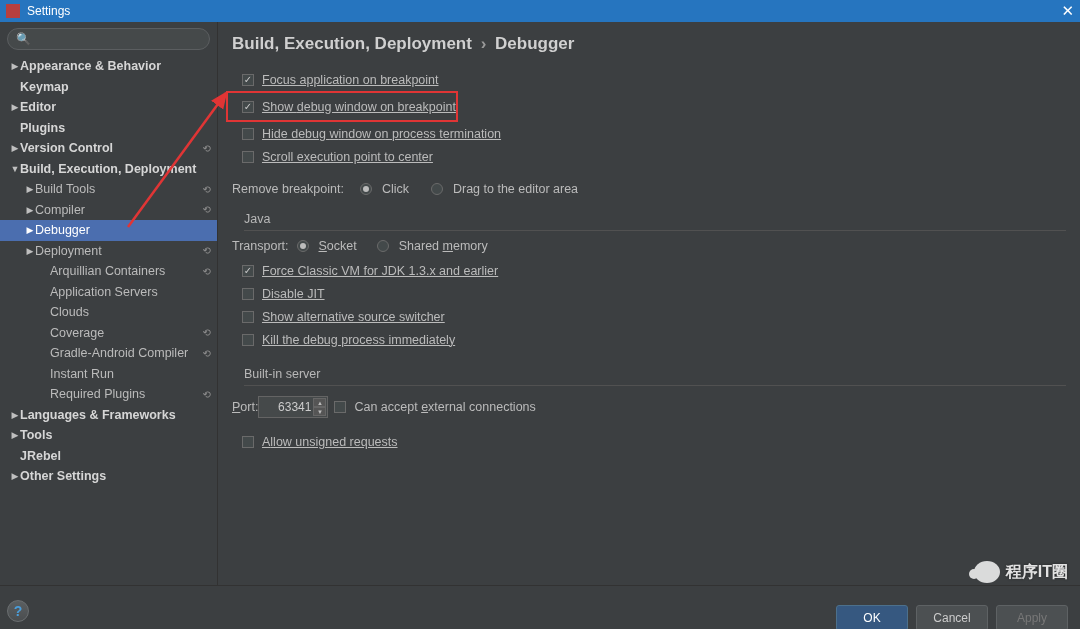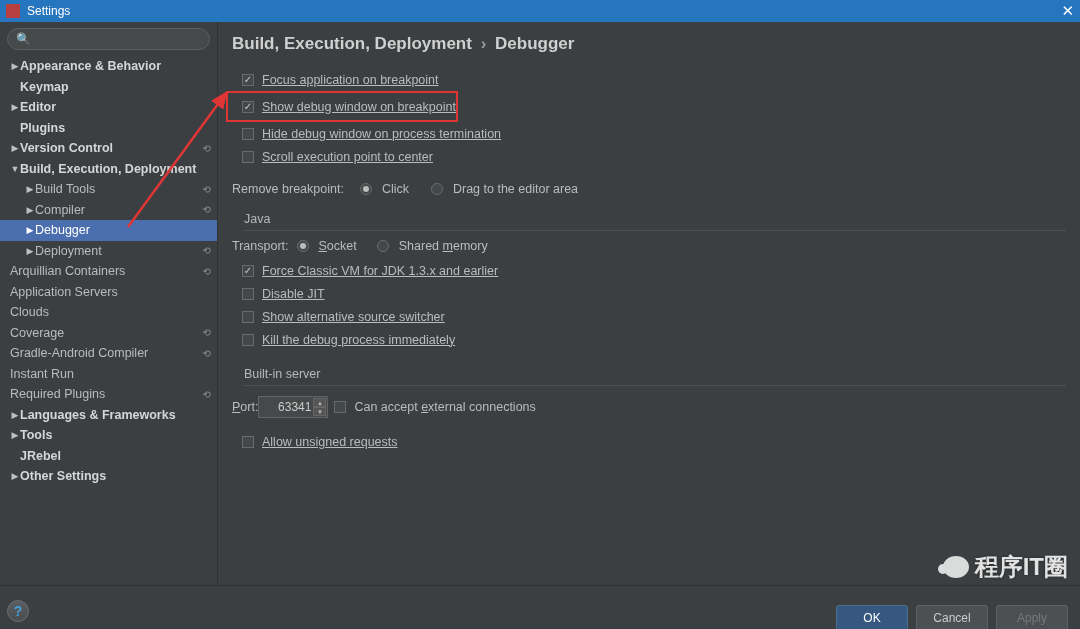--- a/index.html
+++ b/index.html
@@ -77,21 +77,21 @@
   .tree-item.bold .label { font-weight: bold; color: #d6d6d6; }
   .tree-item.selected { background: #4b6eaf; color: #fff; }
   .tree-item.selected .label,
   .tree-item.selected .arrow,
   .tree-item.selected .reset { color: #fff; }
   .tree-item .reset {
     font-size: 10px; color: #8e8e8e; margin-left: 4px;
   }
   .d0 { padding-left: 10px; }
   .d1 { padding-left: 25px; }
-  .d2 { }
+  .d2 { padding-left: 40px; }
   .help-bottom {
     position: absolute; left: 7px; bottom: 7px;
     width: 22px; height: 22px; border-radius: 50%;
     background: linear-gradient(#5b5f61,#4a4d4f);
     border: 1px solid #6a6e70;
     color: #4a9edb; font-weight: bold; font-size: 14px;
     display: flex; align-items: center; justify-content: center;
     cursor: pointer;
   }
   
@@ -191,21 +191,21 @@
     border-radius:3px;
     display:flex;align-items:center;justify-content:center;
     font-size:12px; cursor:pointer;margin-top:20px;
   }
   .btn.primary { background:#365880; border-color:#4c708c; color:#fff; }
   .btn.disabled { color:#777; cursor:default;}
   
   .watermark {
     position:absolute; right:12px; bottom:46px;
     display:flex; align-items:center; gap:6px;
-    color:#f4f4f4; font-size:24px; font-weight:bold;
+    color:#f4f4f4; font-size:16px; font-weight:bold;
     opacity:0.9;
     text-shadow:0 0 3px rgba(0,0,0,0.5);
     font-family: "Microsoft YaHei", sans-serif;
   }
   .watermark .bubble {
     width:26px;height:22px;border-radius:50%;
     background:#fff;opacity:0.9;
     position:relative;
   }
   .watermark .bubble::after{

